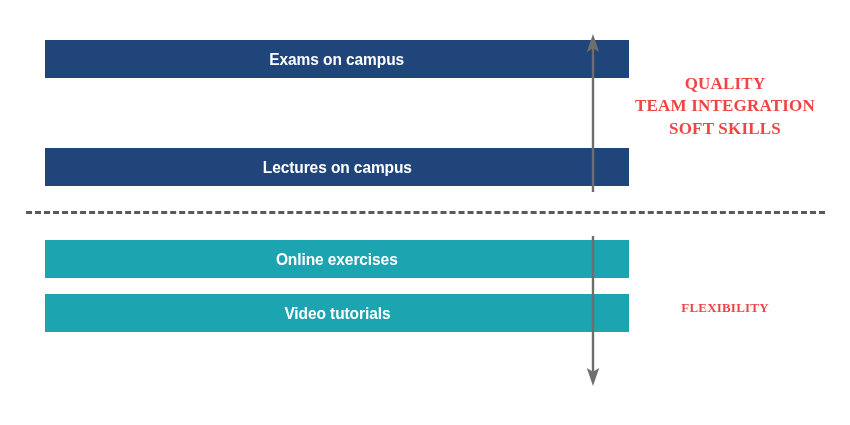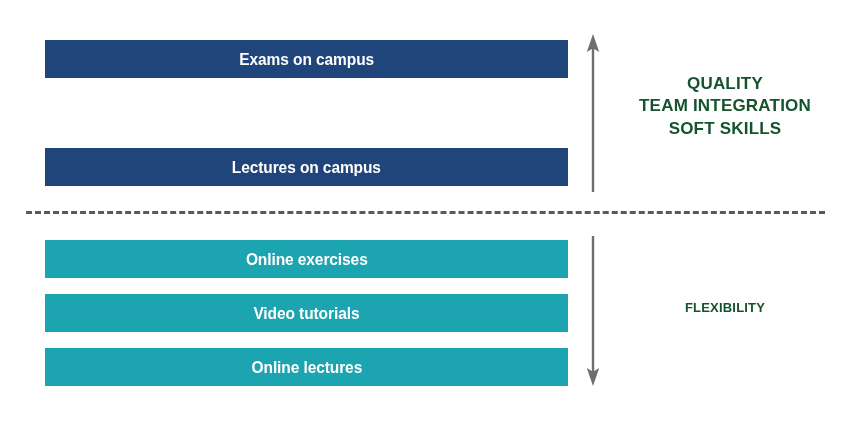--- a/index.html
+++ b/index.html
@@ -15,21 +15,21 @@
     width: 850px;
     height: 425px;
     background: #ffffff;
     overflow: hidden;
   }
 
   
   .bar {
     position: absolute;
     left: 45px;
-    width: 523px;
+    width: 584px;
     height: 38px;
     display: flex;
     align-items: center;
     justify-content: center;
     box-sizing: border-box;
   }
   .bar .bar-label {
     color: #ffffff;
     font-size: 16.5px;
     font-weight: bold;
@@ -65,23 +65,23 @@
     left: 581px;
     width: 24px;
   }
   .arrow-up   { top: 34px;  height: 158px; }
   .arrow-down { top: 236px; height: 150px; }
   .arrow svg { display: block; overflow: visible; }
 
   
   .caption {
     position: absolute;
-    color: #14532d;
+    color: #ef4444;
     font-weight: bold;
-    font-family: Liberation Sans, sans-serif;
+    font-family: Liberation Serif, serif;
     text-align: center;
     line-height: 1.32;
     letter-spacing: 0.2px;
     white-space: nowrap;
   }
   .caption-quality {
     left: 624px;
     top: 73px;
     width: 202px;
     font-size: 17px;
@@ -120,23 +120,20 @@
   </div>
 
   <div class="divider"></div>
 
   <div class="bar online bar-o1">
     <span class="bar-label">Online exercises</span>
   </div>
   <div class="bar online bar-o2">
     <span class="bar-label">Video tutorials</span>
   </div>
-  <div class="bar online bar-o3">
-    <span class="bar-label">Online lectures</span>
-  </div>
 
   <div class="arrow arrow-down">
     <svg width="24" height="150" viewBox="0 0 24 150" fill="none" aria-hidden="true">
       <line x1="12" y1="0" x2="12" y2="139" stroke="#6E6E6E" stroke-width="2.4"></line>
       <polygon points="12,150 18.2,132 12,135.8 5.8,132" fill="#6E6E6E"></polygon>
     </svg>
   </div>
 
   <div class="caption caption-flexibility">FLEXIBILITY</div>
 

